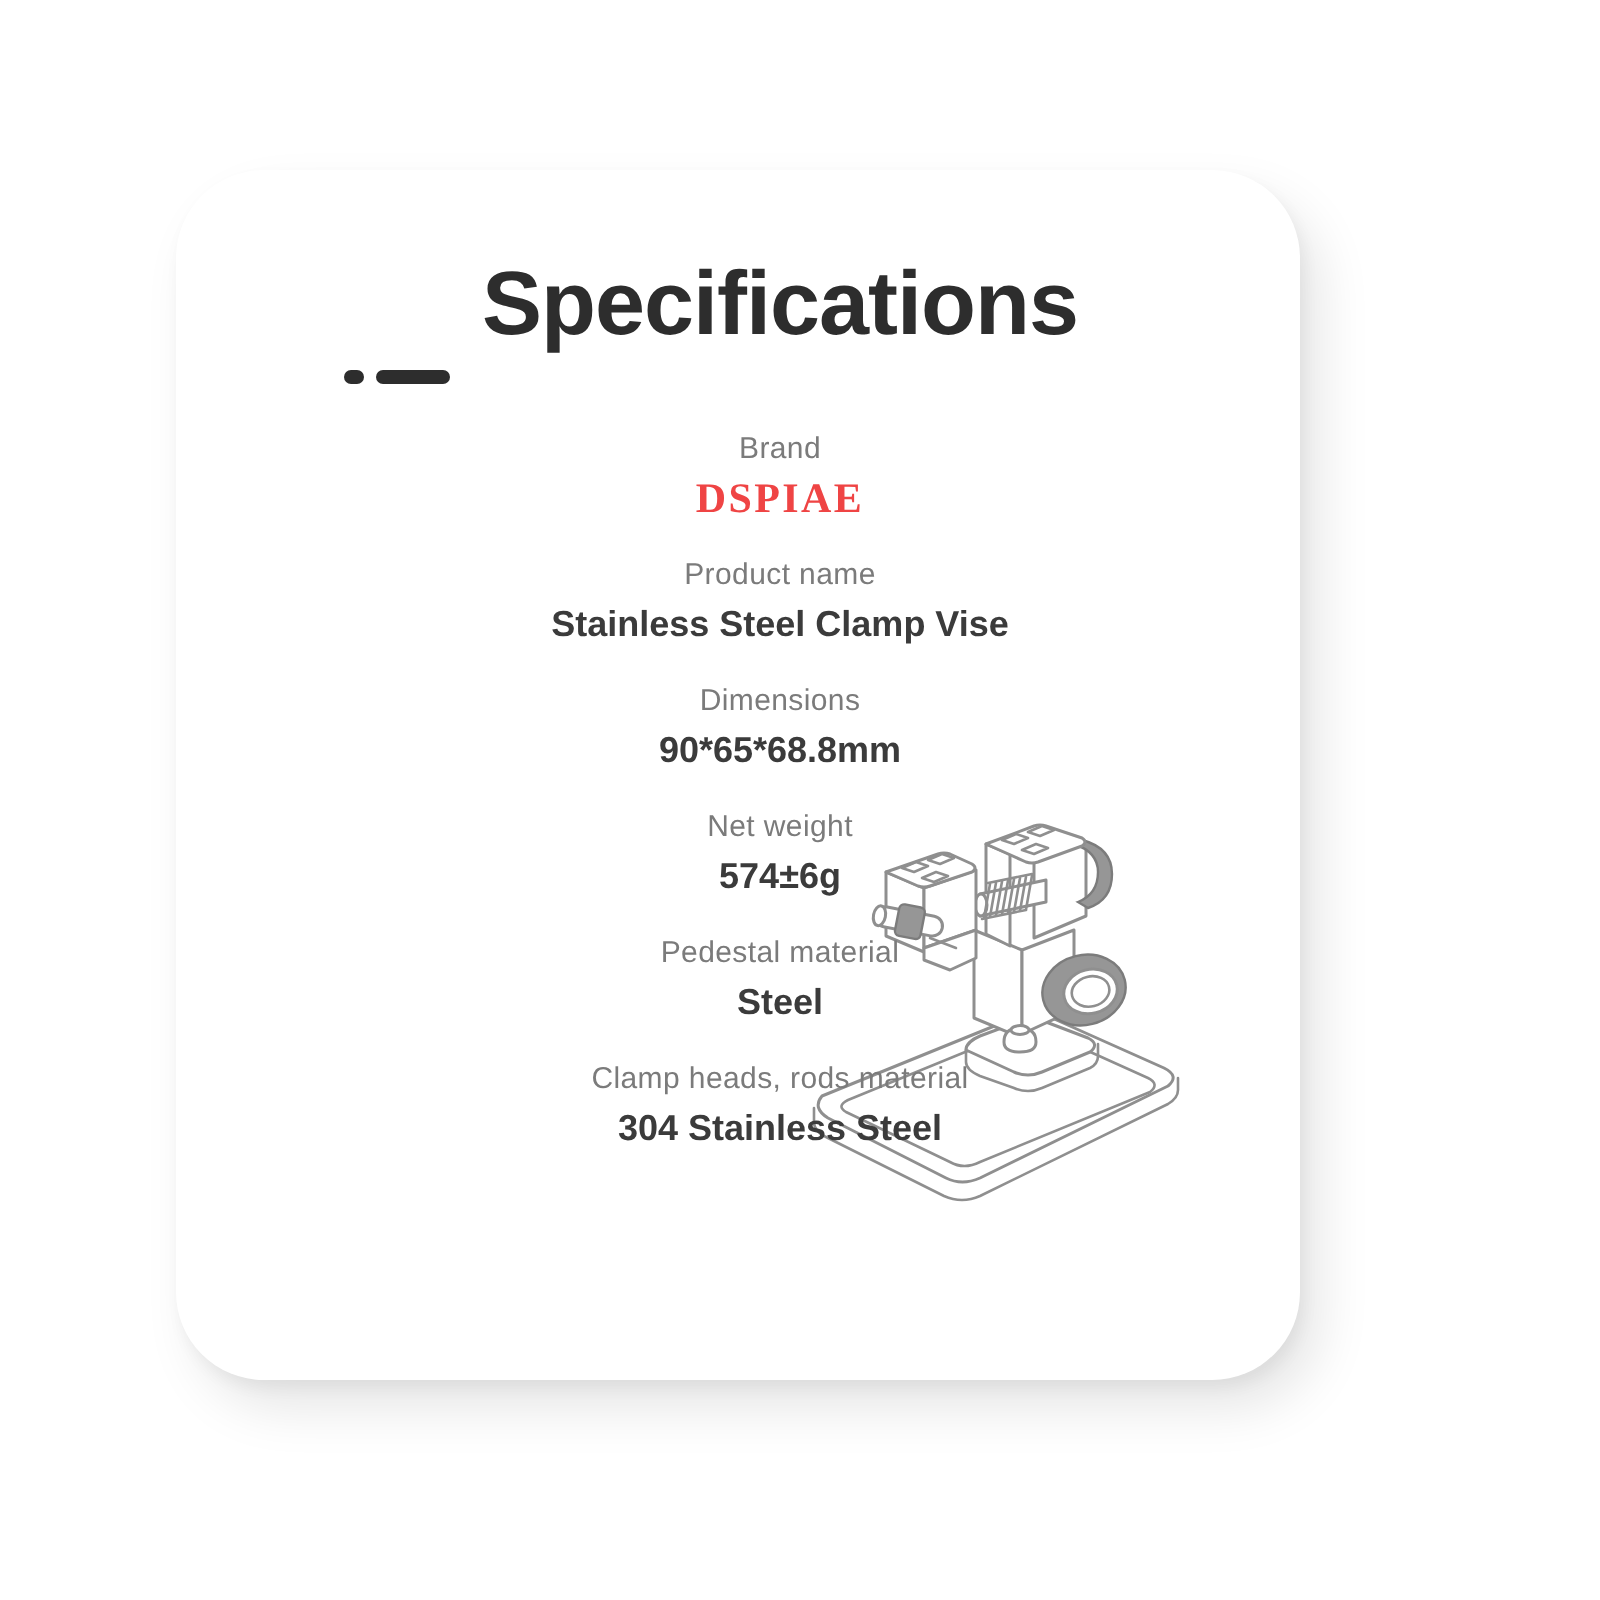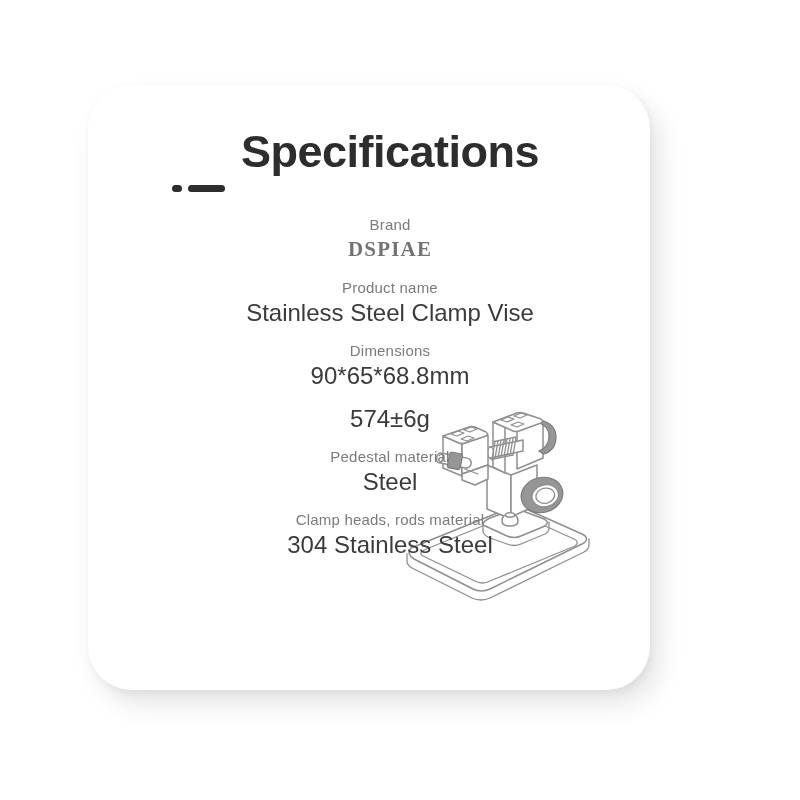--- a/index.html
+++ b/index.html
@@ -24,24 +24,24 @@
   .page-title{
     font-size:45px; font-weight:700; color:var(--title);
     letter-spacing:-0.5px; line-height:1;
   }
   .title-underline{ display:flex; align-items:center; gap:6px; margin-top:11px; margin-left:2px; }
   .title-underline .dot{ width:10px; height:7px; border-radius:4px; background:var(--accent); }
   .title-underline .dash{ width:37px; height:7px; border-radius:4px; background:var(--accent); }
   .specs{ margin-top:24px; position:relative; z-index:2; }
   .spec{ margin-bottom:16px; }
   .spec .label{ font-size:15px; line-height:17px; color:var(--label); letter-spacing:0.2px; }
-  .spec .value{ font-size:24px; line-height:27px; color:var(--value); margin-top:3px; }
+  .spec .value{ font-size:18px; line-height:27px; color:var(--value); margin-top:3px;font-weight:bold; }
   .spec .value.serif{
     font-family:"Liberation Serif", serif; font-size:21px; font-weight:600;
-    letter-spacing:1.2px; color:#737373;
+    letter-spacing:1.2px; color:#ef4444;
   }
   .illustration{
     position:absolute; left:307px; top:318px; width:215px; height:200px; z-index:1;
   }
   .illustration svg{ width:100%; height:100%; }
   .ln{ stroke:var(--line); stroke-width:1.5; stroke-linejoin:round; stroke-linecap:round; fill:#ffffff; }
   .ln-n{ stroke:var(--line); stroke-width:1.3; stroke-linejoin:round; stroke-linecap:round; fill:none; }
   .fill-gray{ fill:var(--shade); stroke:var(--shade-dark); stroke-width:1.2; }
 </style>
 </head>
@@ -63,20 +63,21 @@
       </div>
       <div class="spec">
         <div class="label">Product name</div>
         <div class="value">Stainless Steel Clamp Vise</div>
       </div>
       <div class="spec">
         <div class="label">Dimensions</div>
         <div class="value">90*65*68.8mm</div>
       </div>
       <div class="spec">
+        <div class="label">Net weight</div>
         <div class="value">574±6g</div>
       </div>
       <div class="spec">
         <div class="label">Pedestal material</div>
         <div class="value">Steel</div>
       </div>
       <div class="spec">
         <div class="label">Clamp heads, rods material</div>
         <div class="value">304 Stainless Steel</div>
       </div>

